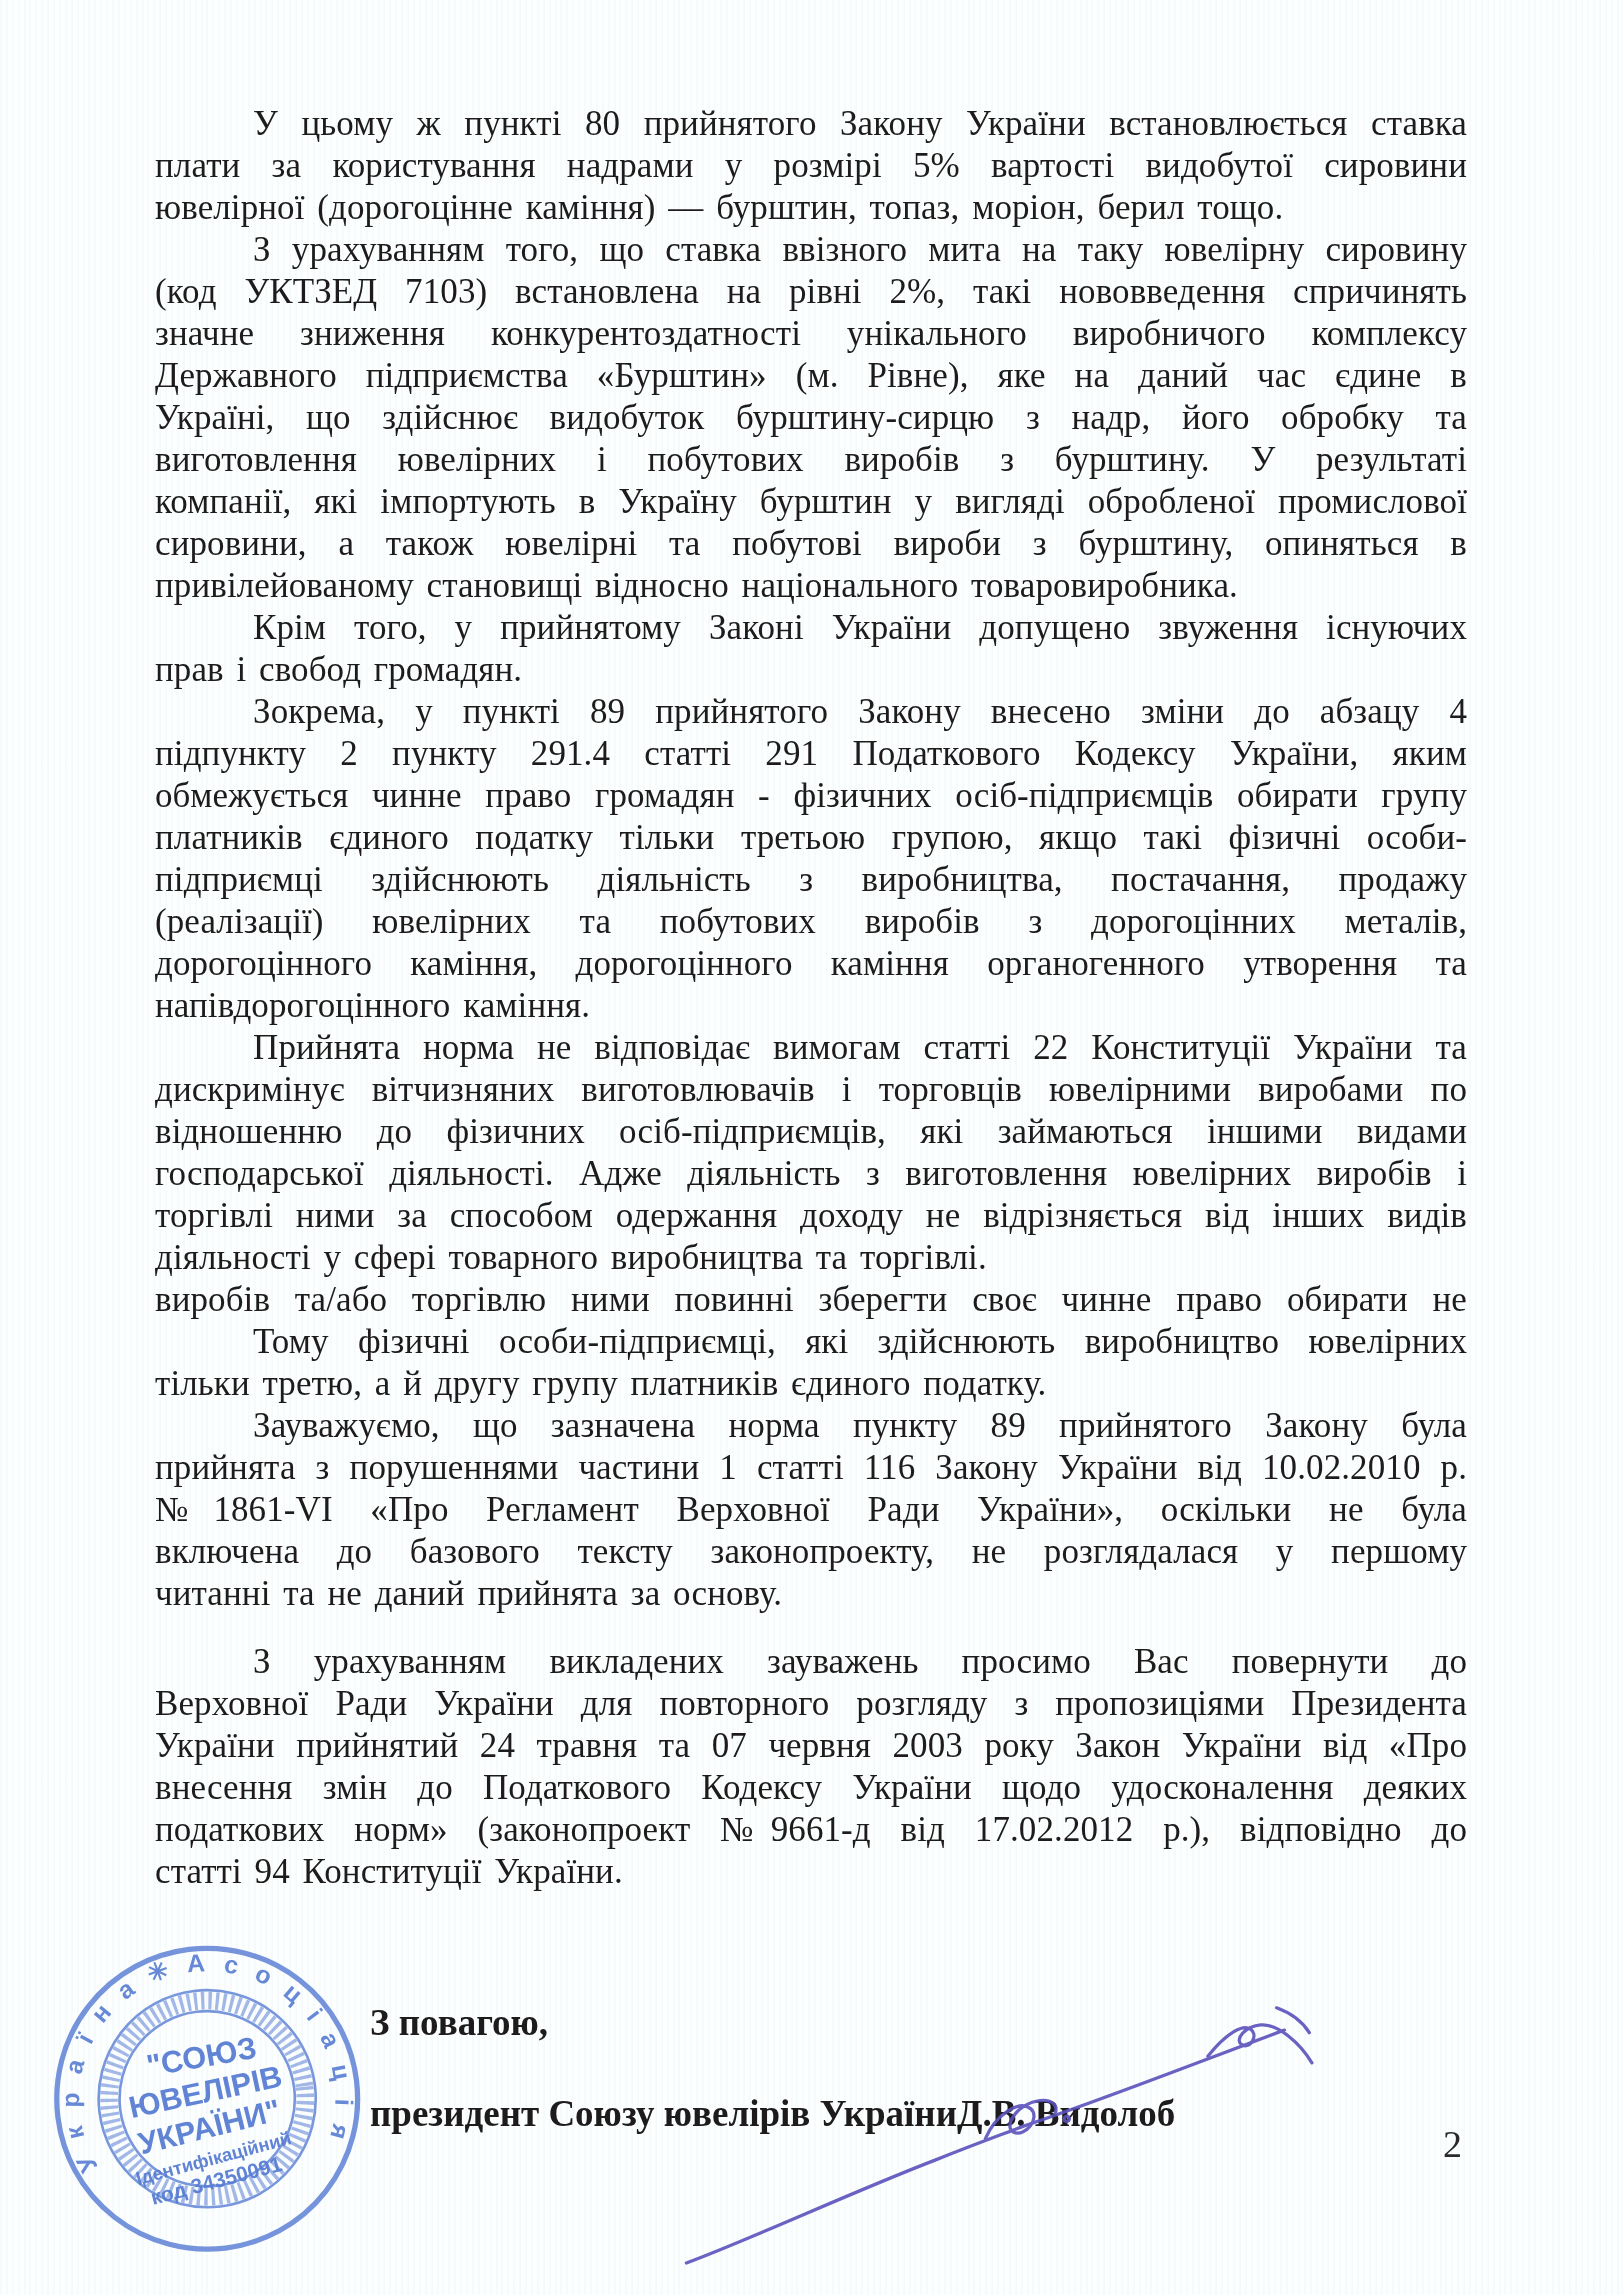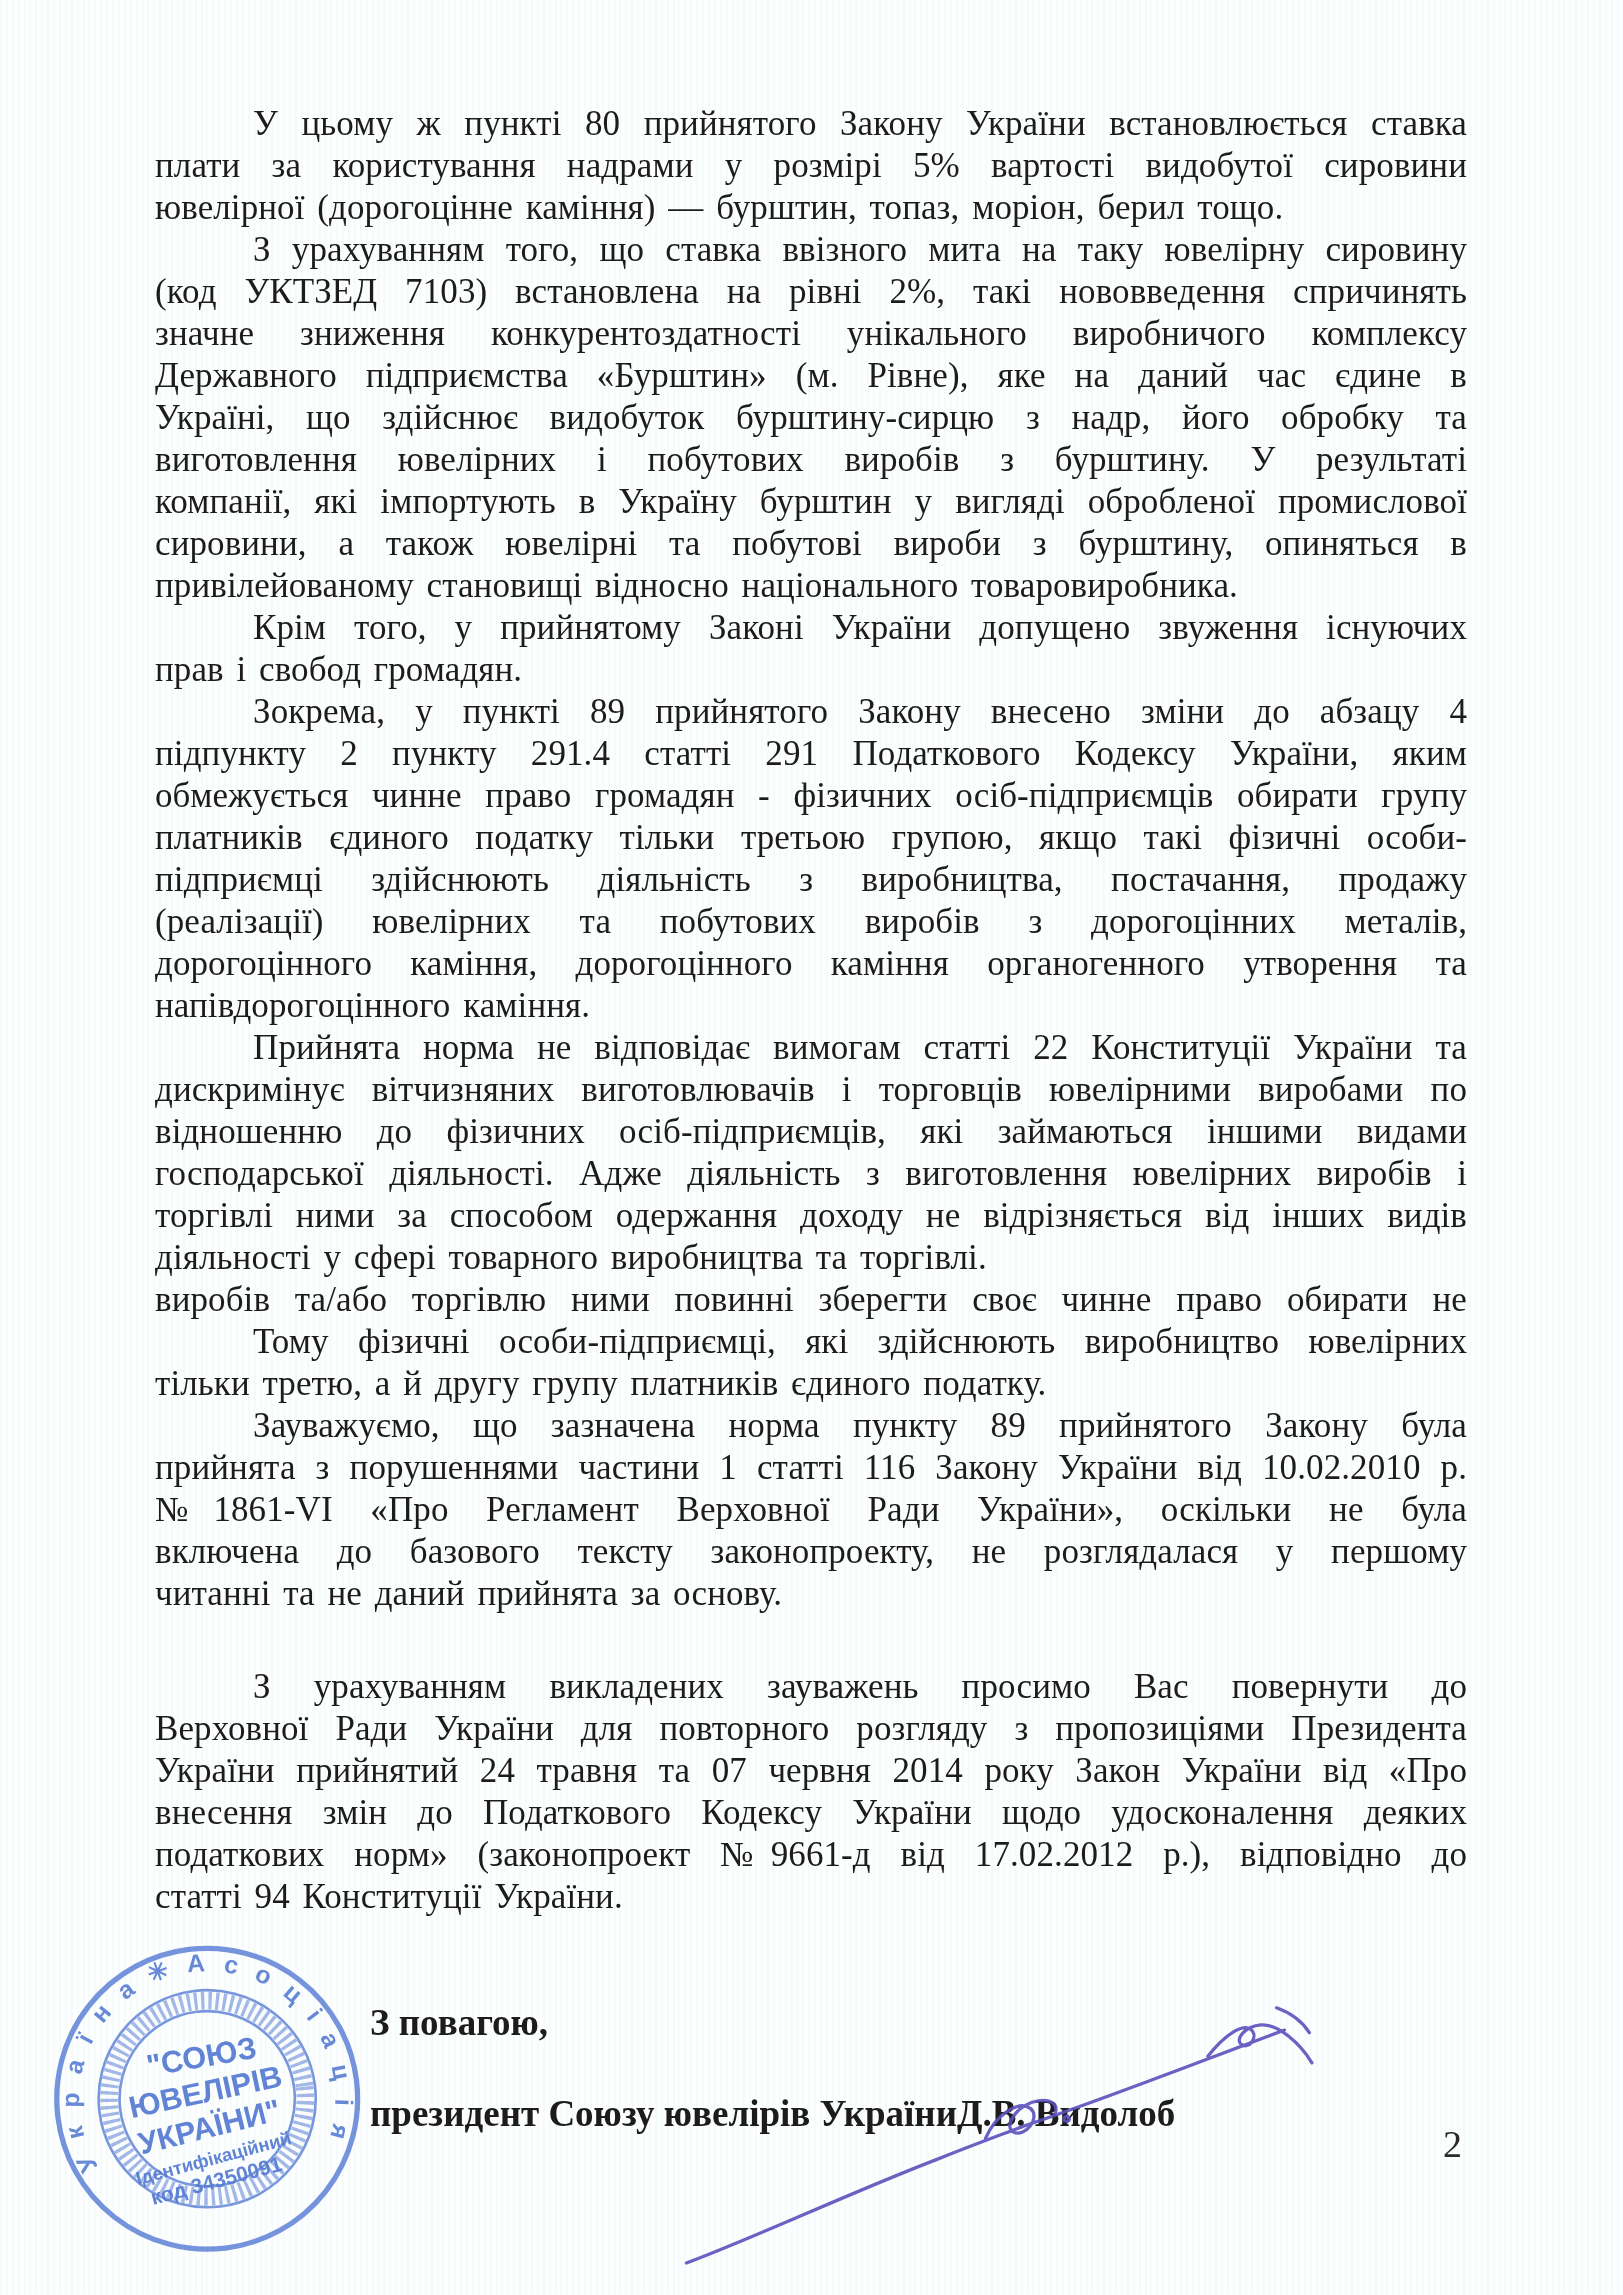--- a/index.html
+++ b/index.html
@@ -12,21 +12,21 @@
     overflow:hidden;
     font-family:"Liberation Serif","DejaVu Serif",serif;
     color:#1d1b1c;
   }
   .letter-body{
     position:absolute;left:155px;top:103px;width:1312px;
     font-size:35px;line-height:42px;
     text-rendering:optimizeLegibility;
   }
   .para{margin:0;}
-  .para.spacer{margin-top:51px;font-family:Liberation Serif, serif;}
+  .para.spacer{margin-top:26px;font-family:Liberation Serif, serif;}
   .line{
     text-align:justify;text-align-last:justify;
     white-space:normal;
     letter-spacing:0.1px;
     word-spacing:3.9px;
   }
   .line.first{text-indent:98px;}
   .line.last{text-align-last:left;}
   .closing{position:absolute;left:370px;top:2002px;width:1021px;}
   .salutation{font-size:37px;font-weight:bold;line-height:42px;}
@@ -113,21 +113,21 @@
       <div class="para">
         <div class="line first">Зауважуємо, що зазначена норма пункту 89 прийнятого Закону була</div>
         <div class="line">прийнята з порушеннями частини 1 статті 116 Закону України від 10.02.2010 р.</div>
         <div class="line">№1861-VI «Про Регламент Верховної Ради України», оскільки не була</div>
         <div class="line">включена до базового тексту законопроекту, не розглядалася у першому</div>
         <div class="line last">читанні та не даний прийнята за основу.</div>
       </div>
       <div class="para spacer">
         <div class="line first">З урахуванням викладених зауважень просимо Вас повернути до</div>
         <div class="line">Верховної Ради України для повторного розгляду з пропозиціями Президента</div>
-        <div class="line">України прийнятий 24 травня та 07 червня 2014 року Закон України від «Про</div>
+        <div class="line">України прийнятий 24 травня та 07 червня 2003 року Закон України від «Про</div>
         <div class="line">внесення змін до Податкового Кодексу України щодо удосконалення деяких</div>
         <div class="line">податкових норм» (законопроект №9661-д від 17.02.2012 р.), відповідно до</div>
         <div class="line last">статті 94 Конституції України.</div>
       </div>
     </main>
 
   <div class="closing">
     <div class="salutation">З повагою,</div>
     <div class="signer-row">
       <span>президент Союзу ювелірів України</span>

